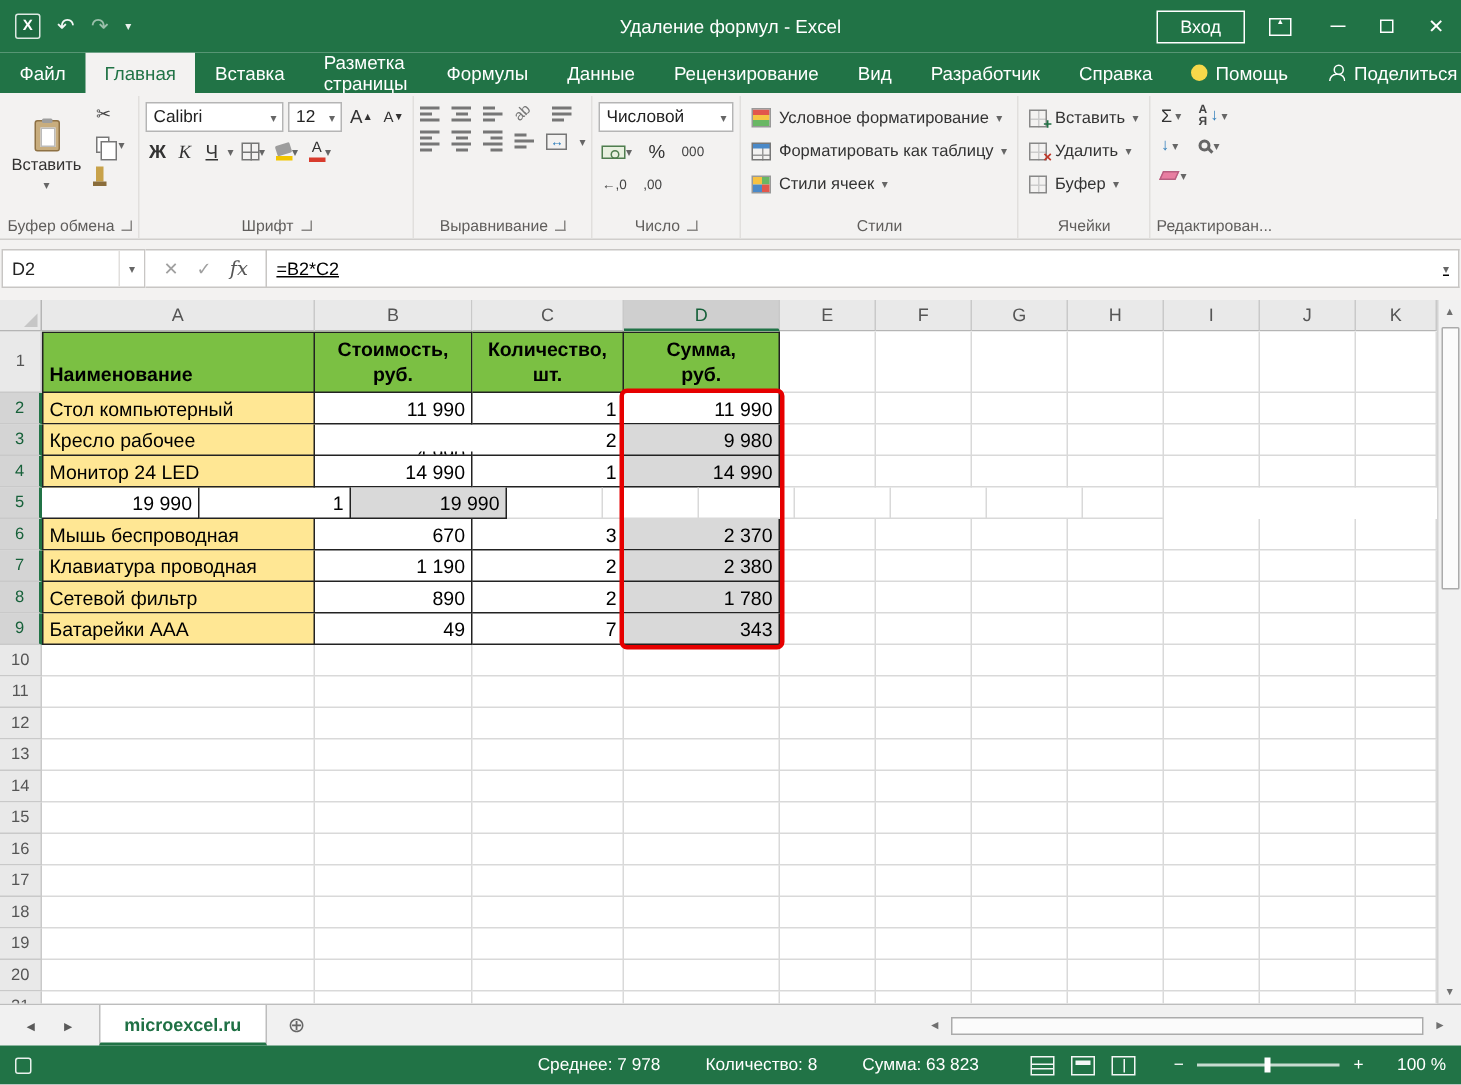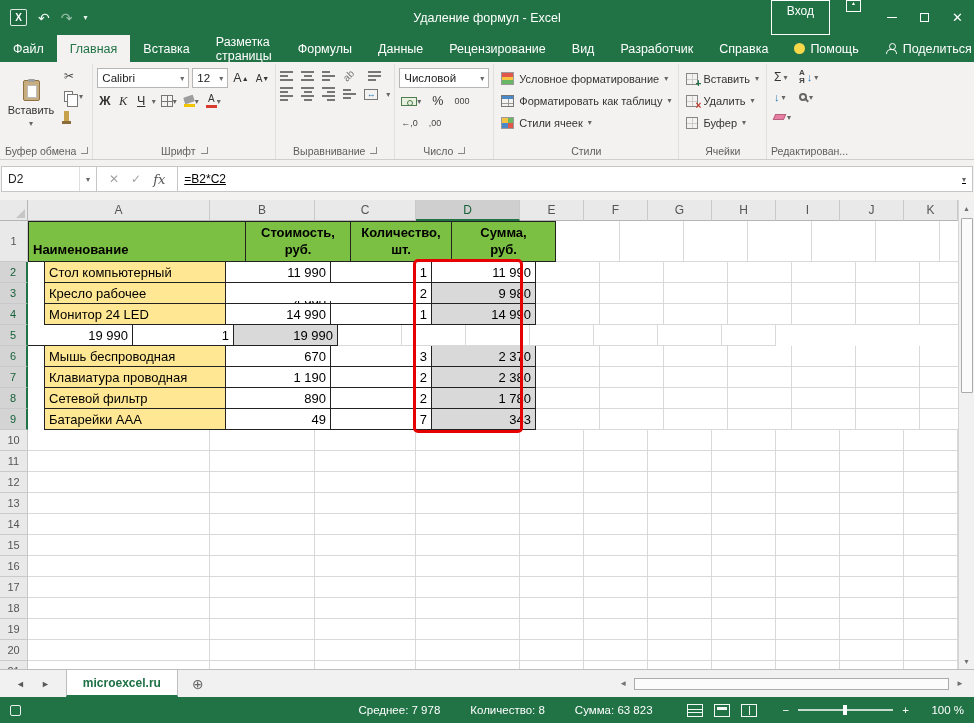--- a/index.html
+++ b/index.html
@@ -7,21 +7,21 @@
   .app { width:974px; height:723px; display:flex; flex-direction:column; background:#fff; overflow:hidden; }
 
   
   .titlebar { height:35px; background:#217346; color:#fff; display:flex; align-items:center; position:relative; flex:0 0 auto; }
   .qat { display:flex; align-items:center; gap:11px; padding-left:10px; font-size:14px; z-index:2; }
   .appicon { width:17px; height:17px; border:1px solid rgba(255,255,255,.85); border-radius:2px; display:flex; align-items:center; justify-content:center; font-size:10px; font-weight:bold; background:#1d6a41; }
   .qbtn { opacity:.95; font-size:14px; }
   .qbtn.dim { opacity:.55; }
   .qdd { font-size:8px; opacity:.9; }
   .tb-title { position:absolute; left:0; right:0; text-align:center; font-size:12.5px; }
-  .tb-right { margin-left:auto; display:flex; height:100%; z-index:2; }
+  .tb-right { margin-left:auto; display:flex; align-items:center; height:100%; z-index:2; }
   .signin { border:1px solid #fff; padding:3px 15px; font-size:12px; margin-right:16px; }
   .ribbonopt { width:15px; height:12px; border:1px solid #fff; display:flex; align-items:flex-start; justify-content:center; font-size:6px; line-height:5px; margin-right:14px; }
   .winbtn { width:33px; height:100%; display:flex; align-items:center; justify-content:center; font-size:13px; }
   .minbar { width:10px; height:1px; background:#fff; display:block; }
   .maxbox { width:9px; height:9px; border:1px solid #fff; display:block; }
 
   
   .tabrow { height:27px; background:#217346; display:flex; align-items:stretch; color:#fff; font-size:12.5px; flex:0 0 auto; }
   .rtab { padding:0 13px; display:flex; align-items:center; gap:5px; }
   .rtab.active { background:#f3f2f1; color:#217346; }
@@ -118,21 +118,21 @@
   .rowh { border-right:1px solid #c9c9c9; border-bottom:1px solid #c9c9c9; background:#e9e9e9; display:flex; align-items:center; justify-content:center; font-size:11px; color:#555; flex:0 0 auto; }
   .rowh.hl { background:#d4d4d4; border-right:2px solid #217346; color:#17613a; }
   .rowscol { flex:1; display:flex; flex-direction:column; background:#fff; }
   .grow { display:flex; flex:0 0 auto; }
   .cell { border-right:1px solid #d9d9d9; border-bottom:1px solid #d9d9d9; font-size:13px; display:flex; align-items:center; padding:0 4px; color:#000; overflow:hidden; white-space:nowrap; flex:0 0 auto; }
   .cell.tbl { border-right-color:#222; border-bottom-color:#222; }
   .cell.tblt { border-top:1px solid #222; }
   .cell.tbll { border-left:1px solid #222; }
   .cell.h1 { background:#7bc043; font-weight:bold; justify-content:center; text-align:center; white-space:pre-line; line-height:1.25; }
   .cell.h1a { justify-content:flex-start; text-align:left; align-items:flex-end; padding-bottom:3px; }
-  .cell.ca { background:#ffe794;margin-left:16px; }
+  .cell.ca { background:#ffe794; }
   .cell.num { justify-content:flex-end; }
   .cell.selc { background:#d9d9d9; }
   .cell.act { background:#fff; }
   .redbox { position:absolute; left:413px; top:38px; width:110px; height:174px; border:3px solid #e60000; border-radius:5px; pointer-events:none; z-index:5; }
 
   .vscroll { width:16px; background:#f1f1f1; border-left:1px solid #d4d4d4; display:flex; flex-direction:column; align-items:center; flex:0 0 auto; }
   .vsarrow { height:16px; width:100%; display:flex; align-items:center; justify-content:center; font-size:7px; color:#707070; }
   .vsthumb { width:12px; height:175px; background:#fbfbfb; border:1px solid #ababab; border-radius:1px; margin-top:2px; }
   .vsspace { flex:1; }
 
@@ -535,21 +535,21 @@
             <div class="rowh" style="height: 21px;">15</div>
             <div class="rowh" style="height: 21px; text-align: right;">16</div>
             <div class="rowh" style="height: 21px;">17</div>
             <div class="rowh" style="height: 21px;">18</div>
             <div class="rowh" style="height: 21px;">19</div>
             <div class="rowh" style="height: 21px;">20</div>
             <div class="rowh" style="height: 21px;">21</div>
           </div>
         <div class="rowscol">
             <div class="grow" style="height: 41px;">
-              <div class="cell h1 h1a tbl tblt tbll" style="width: 218px;">Наименование</div>
+              <div class="cell h1 h1a tbl tblt tbll" style="width: 182px;">Наименование</div>
               <div class="cell h1 tbl tblt" style="width: 105px;">Стоимость,
 руб.</div>
               <div class="cell h1 tbl tblt" style="width: 101px;">Количество,
 шт.</div>
               <div class="cell h1 tbl tblt" style="width: 104px;">Сумма,
 руб.</div>
               <div class="cell" style="width: 64px;"></div>
               <div class="cell" style="width: 64px;"></div>
               <div class="cell" style="width: 64px;"></div>
               <div class="cell" style="width: 64px;"></div>

